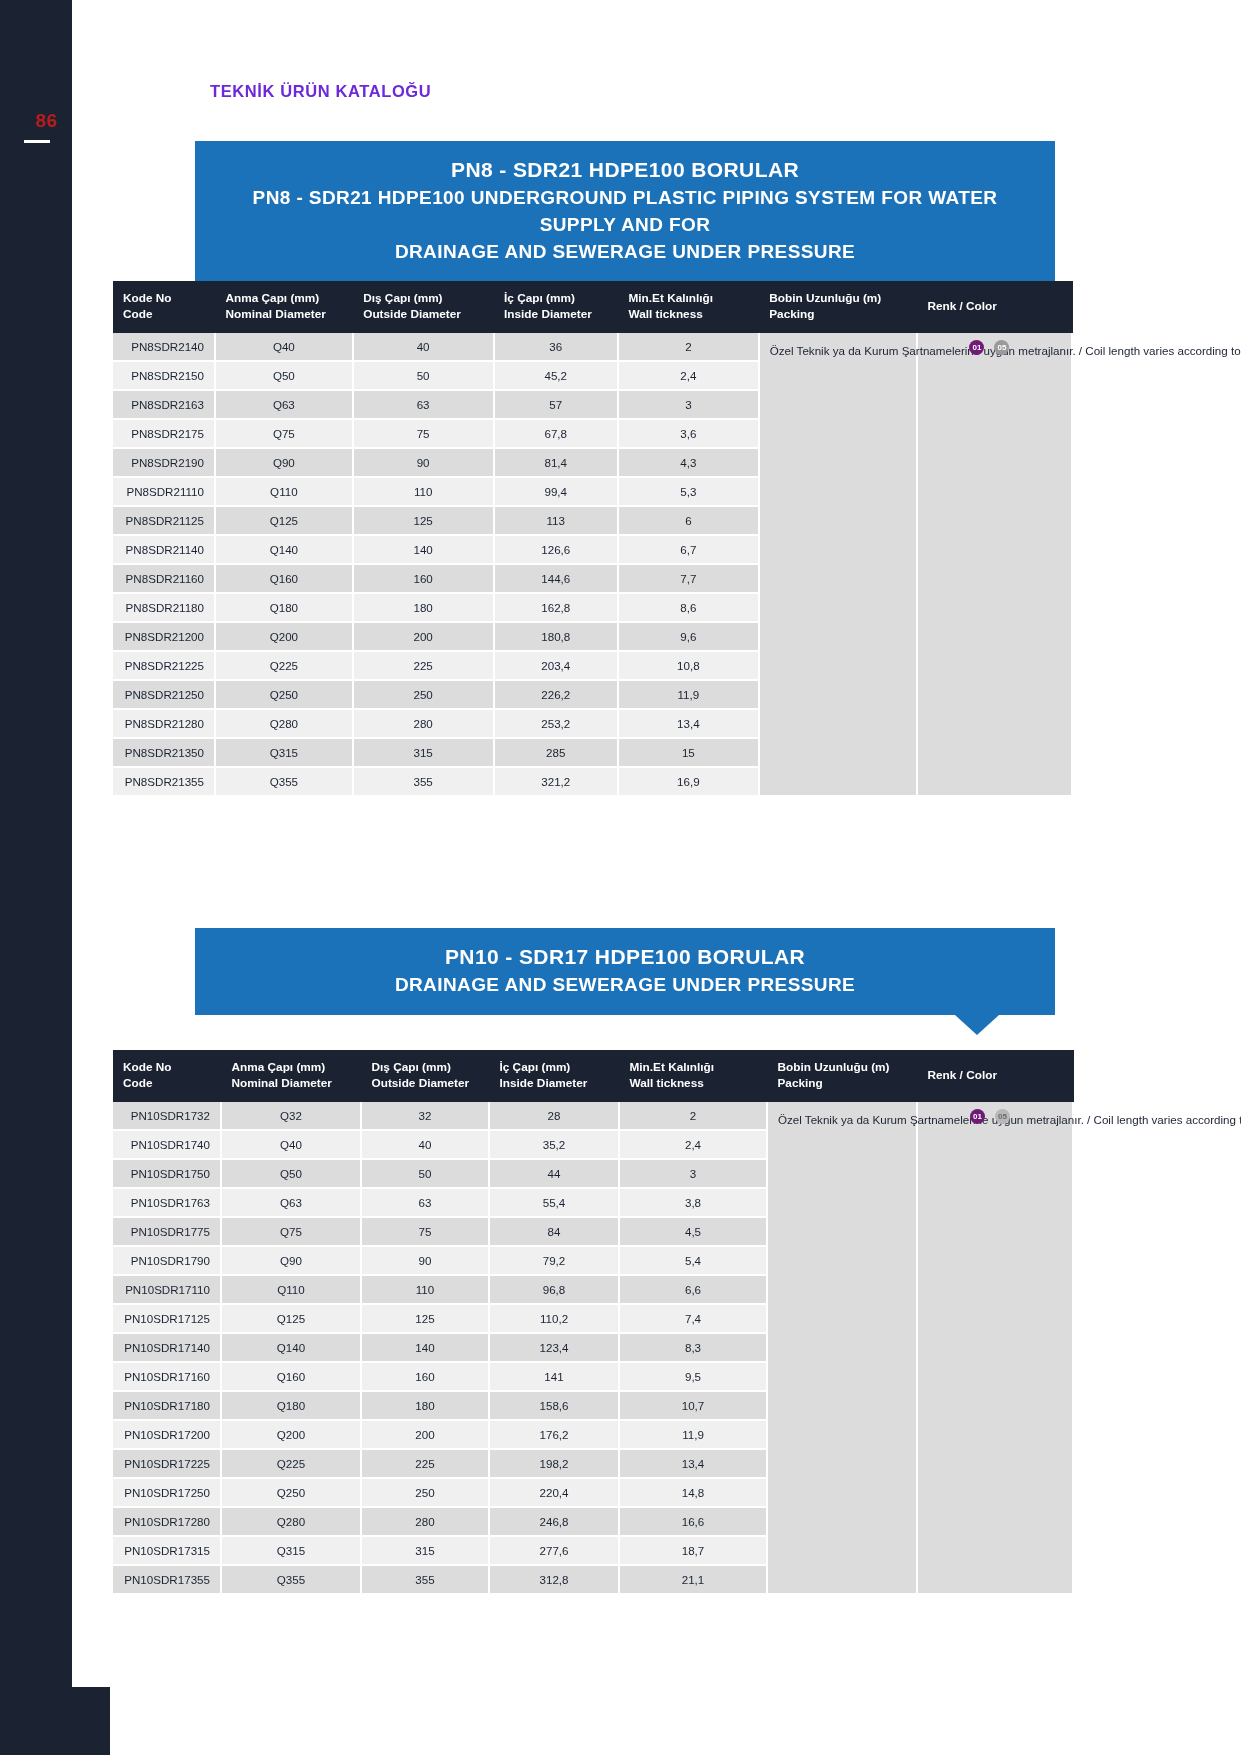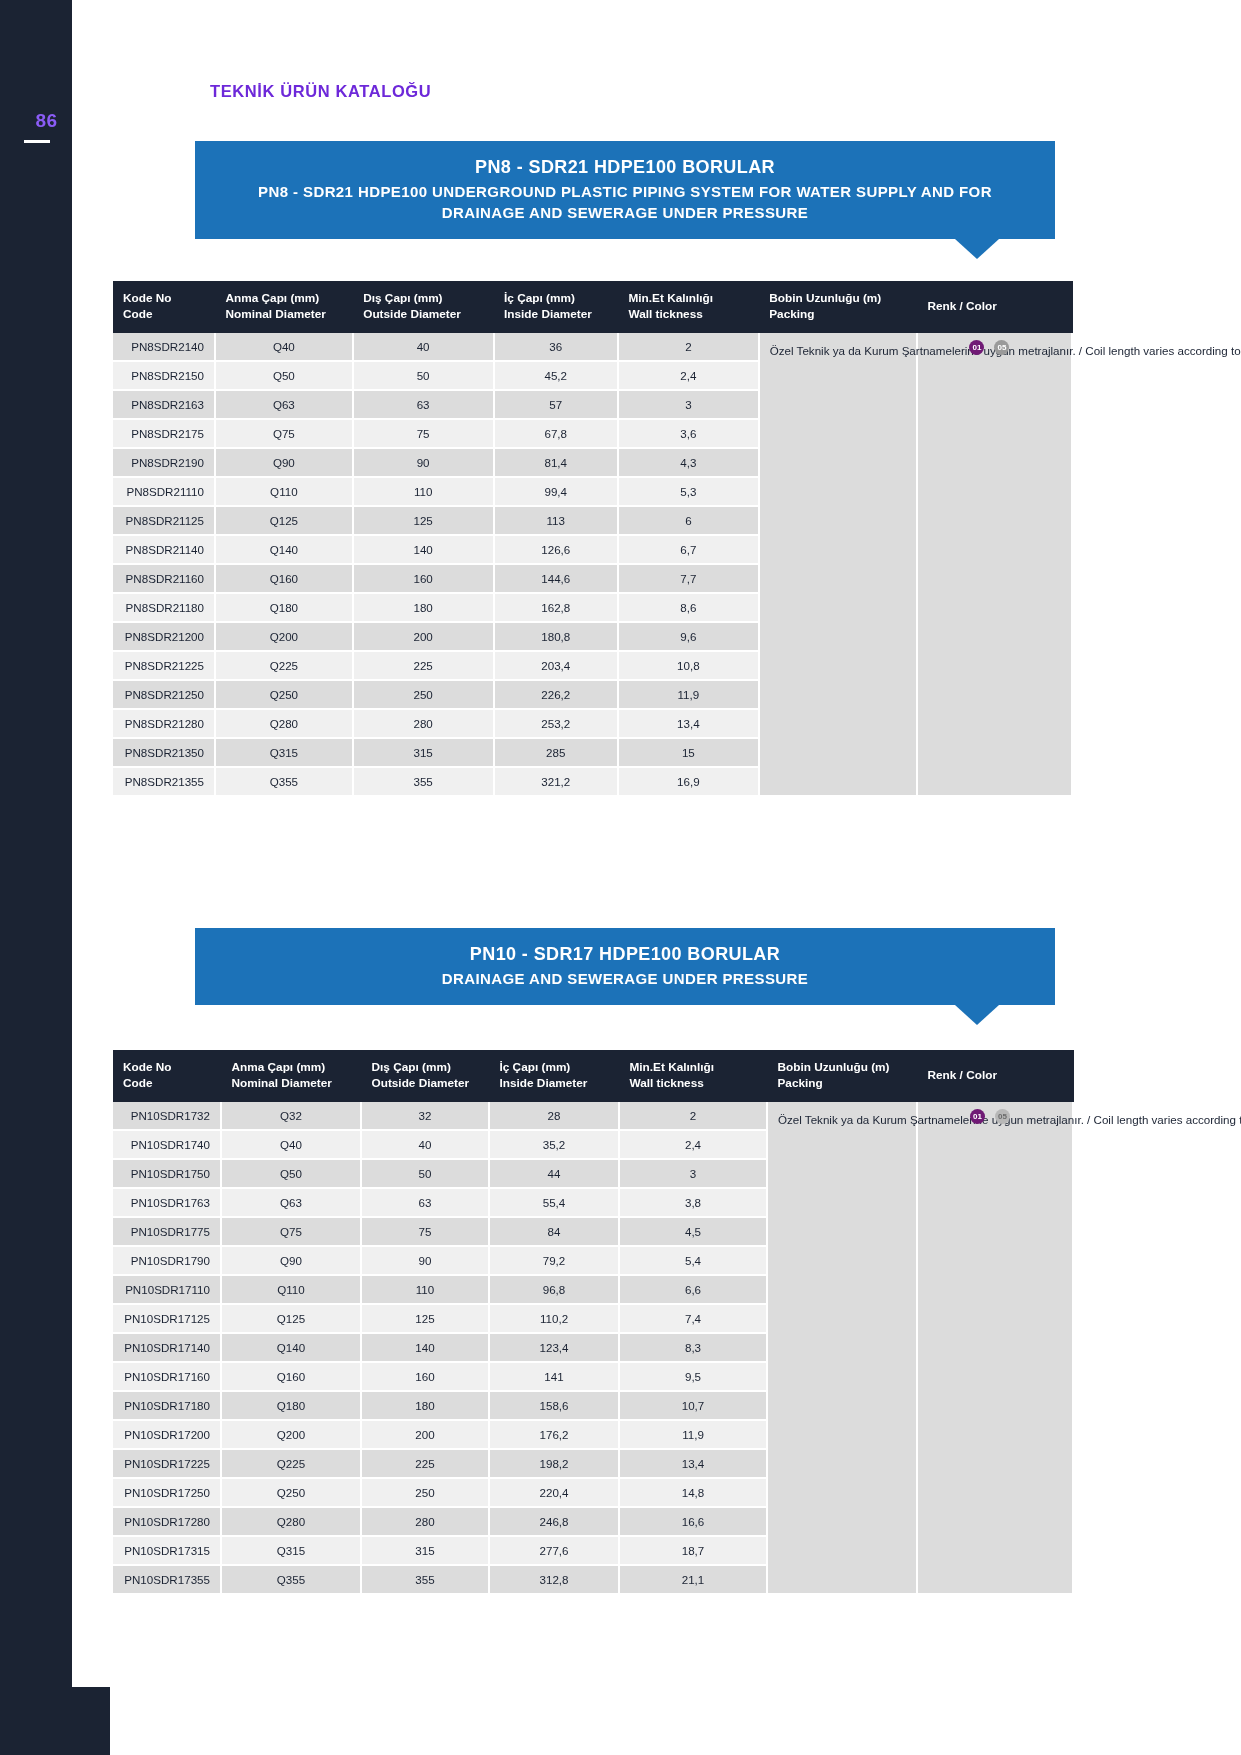--- a/index.html
+++ b/index.html
@@ -11,21 +11,21 @@
     position:relative;
     overflow:hidden;
   }
   
   .left-bar {
     position:absolute; left:0; top:0; width:72px; height:1690px;
     background:#1b2333;
   }
   .page-num {
     position:absolute; left:0; top:110px; width:93px;
-    text-align:center; color:#8b5cf6;
+    text-align:center; color:#b91c1c;
     font-size:19px; font-weight:bold; letter-spacing:0.5px;
   }
   .page-num-rule {
     position:absolute; left:24px; top:140px; width:26px; height:3px;
     background:#ffffff;
   }
   .bottom-wedge {
     position:absolute; left:0; bottom:0; width:110px; height:68px;
     background:#1b2333;
   }
@@ -43,22 +43,22 @@
   .banner {
     background:#1c72b8;
     color:#ffffff;
     text-align:center;
     font-weight:bold;
     padding:14px 30px 16px 30px;
     line-height:1.42;
     font-size:14.5px;
     letter-spacing:0.4px;
   }
-  .banner .l1 { font-size:18px; }
-  .banner .l2 { font-size:15px; }
+  .banner .l1 { font-size:21px; }
+  .banner .l2 { font-size:19px; }
   .banner-arrow {
     width:0; height:0;
     border-left:22px solid transparent;
     border-right:22px solid transparent;
     border-top:20px solid #1c72b8;
     position:absolute;
     top:100%;
     left:760px;
   }
 

